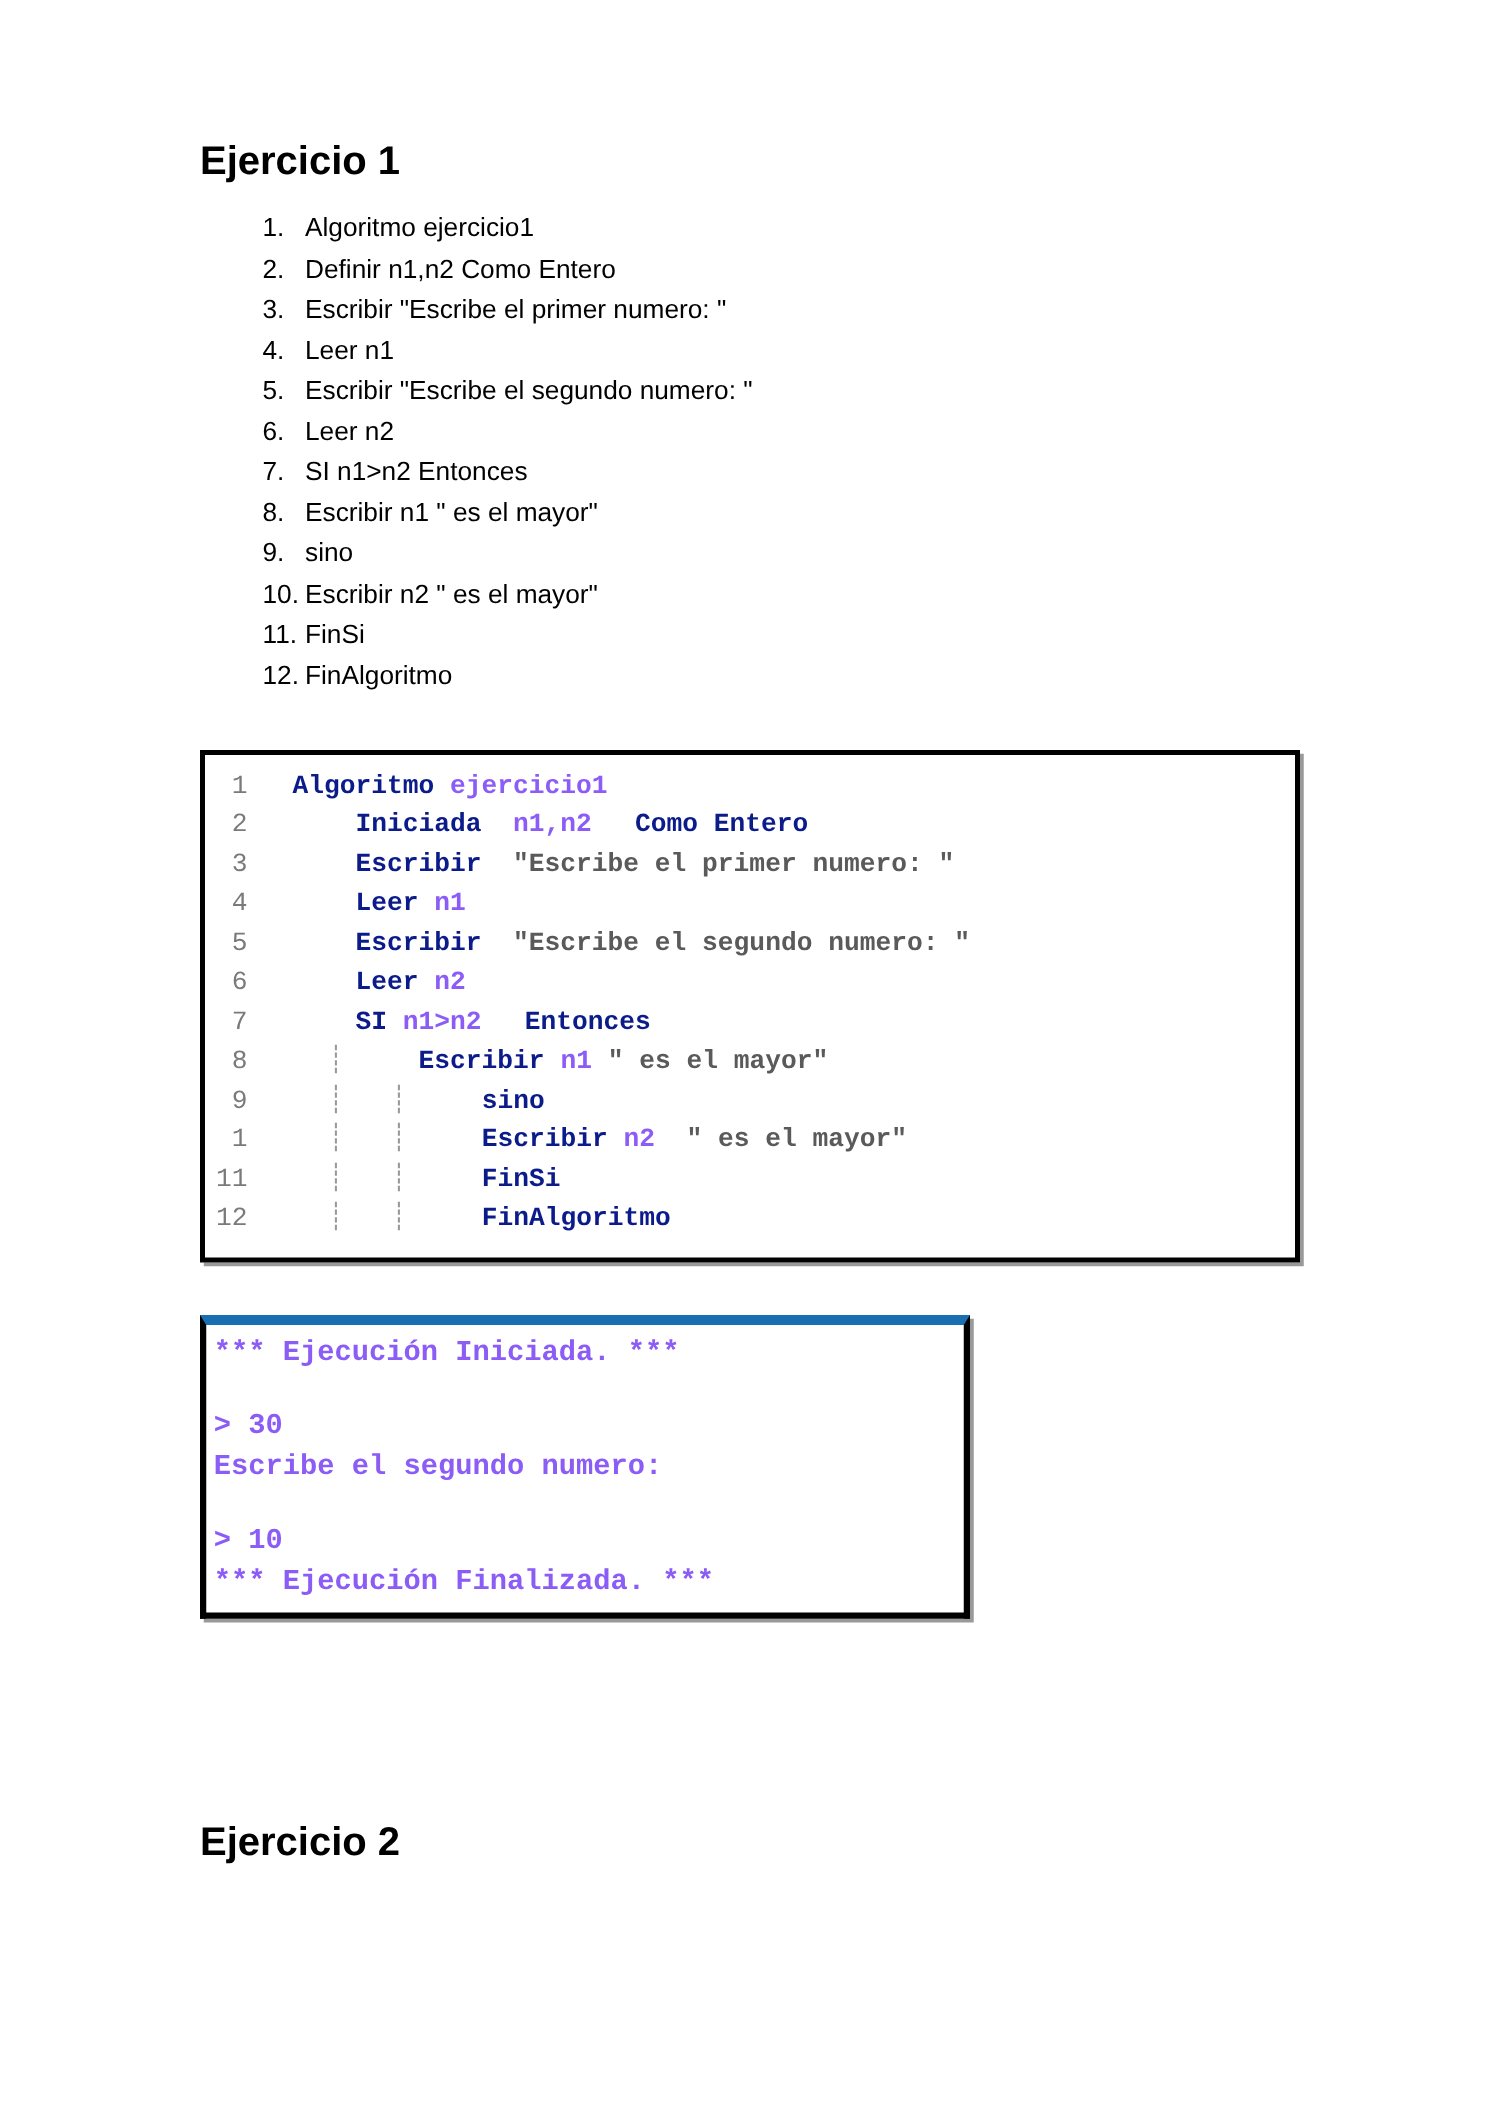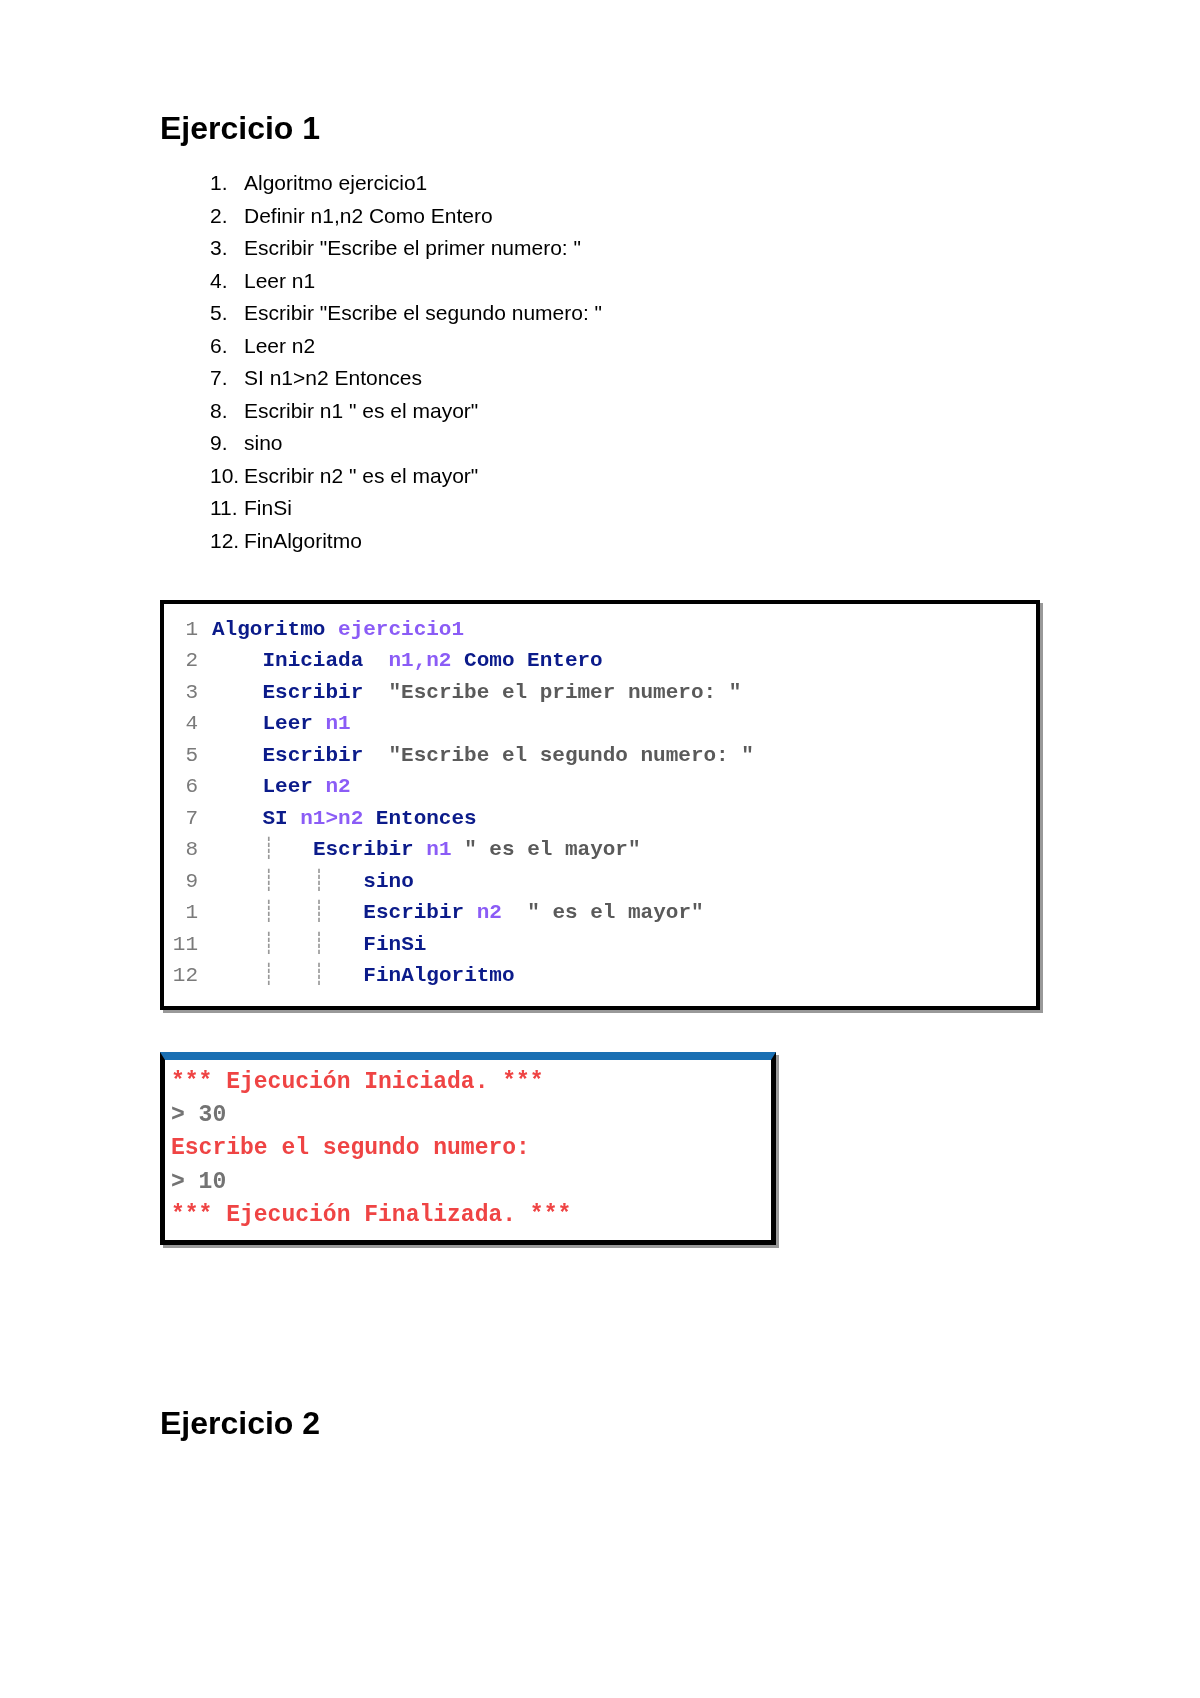--- a/index.html
+++ b/index.html
@@ -55,21 +55,21 @@
       width: 48px;
       text-align: right;
       color: #7a7a7a;
       font-weight: normal;
       padding-right: 14px;
       flex-shrink: 0;
     }
     .code-content {
       flex: 1;
     }
-    .kw { color: #0b1b8a; font-weight: bold; }
+    .kw { color: #0b1b8a; font-weight: bold; margin-left: 22px; }
     .ident { color: #8b5cf6; font-weight: bold; }
     .str { color: #5a5a5a; font-weight: bold; }
     .vbar {
       color: #999;
       font-weight: normal;
       display: inline;
     }
     .console-box {
       margin-top: 42px;
       border: 5px solid #000;
@@ -79,22 +79,22 @@
       box-shadow: 3px 3px 0 0 #999;
       width: 70%;
     }
     .console-line {
       font-family: "Courier New", monospace;
       font-size: 23px;
       font-weight: bold;
       line-height: 1.45;
       white-space: pre;
     }
-    .c-blue { color: #ef4444; }
-    .c-red { color: #737373; }
+    .c-blue { color: #8b5cf6; }
+    .c-red { color: #8b5cf6; margin-top: 25px; }
     .exercise2 {
       margin-top: 160px;
     }
   </style>
 </head>
 <body>
 
 <div>
   <h2 class="exercise-heading">Ejercicio 1</h2>
 

